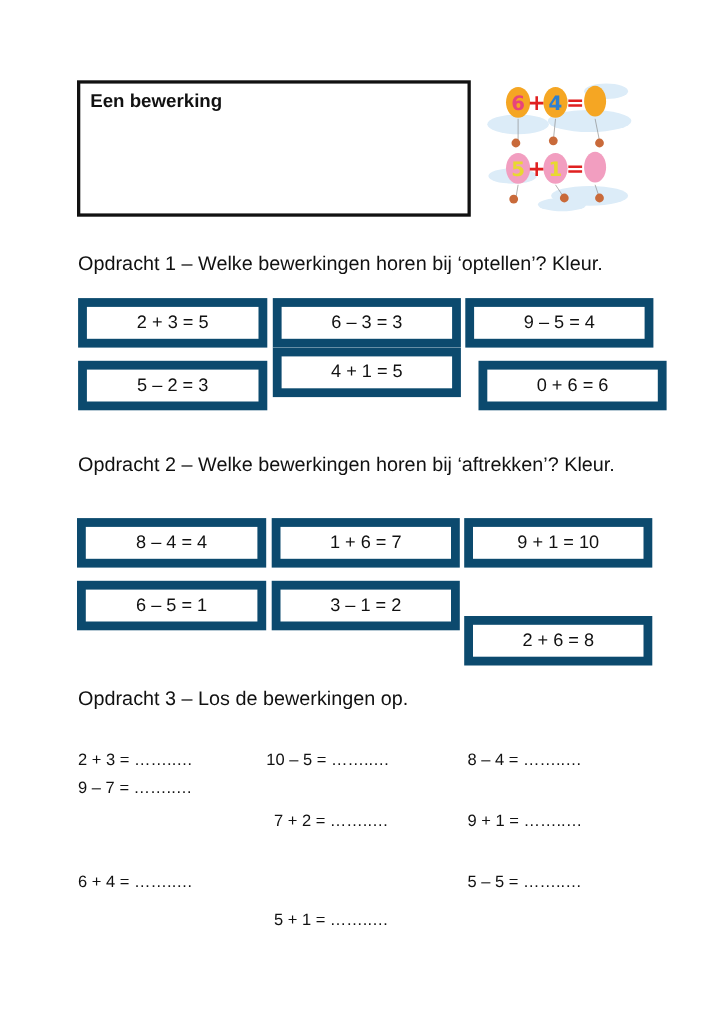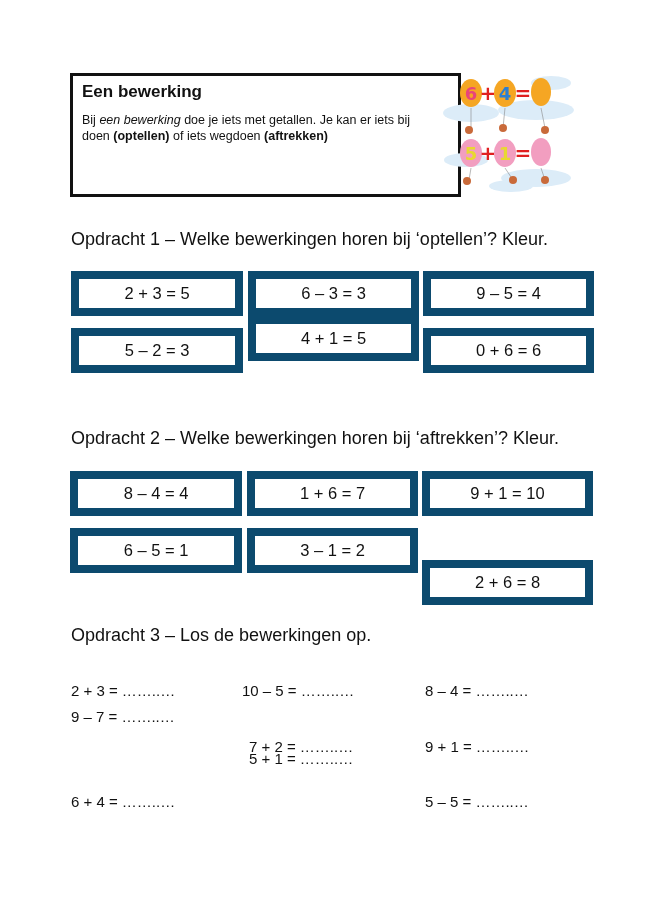--- a/index.html
+++ b/index.html
@@ -1,35 +1,34 @@
 <!DOCTYPE html>
 <html><head>
 <meta charset="utf-8">
 <style>
   html, body { margin: 0; padding: 0; background: #ffffff; }
   body { width: 648px; height: 923px; position: relative; overflow: hidden;
          font-family: "Liberation Sans", sans-serif; color: #111; }
   .info-box { position: absolute; left: 70px; top: 73px; width: 352px; height: 118px;
-              border: 3px solid #111; background: #fff; padding-left: 33px; }
+              border: 3px solid #111; background: #fff; }
   .info-title { position: absolute; left: 9px; top: 6px; font-size: 17px; font-weight: bold; }
   .info-text { position: absolute; left: 9px; top: 36px; width: 340px; font-size: 12.5px; line-height: 16px; }
   .info-text b { font-weight: bold; }
   .illus { position: absolute; left: 441px; top: 68px; width: 135px; height: 130px; }
   .q { position: absolute; left: 71px; font-size: 18px; }
   .eq-box { position: absolute; height: 29px; border: 8px solid #0c4a6e; background: #fff;
             display: flex; align-items: center; justify-content: center; font-size: 16.5px;
             box-sizing: content-box; }
   .fill { position: absolute; font-size: 15px; white-space: pre; }
 </style>
 </head>
 <body>
 
 <div class="info-box">
   <div class="info-title">Een bewerking</div>
-  <div class="info-text"><span>Bij </span><i>een bewerking</i><span> doe je iets met getallen. Je kan er iets bij doen </span><b>(optellen)</b><span> of iets wegdoen </span><b>(aftrekken)</b></div>
 </div>
 
 <div class="illus">
   <svg width="135" height="130" viewBox="0 0 135 130">
     <g fill="#dcecf8">
       <ellipse cx="30" cy="45" rx="28" ry="9"></ellipse>
         <ellipse cx="95" cy="42" rx="38" ry="10"></ellipse>
       <ellipse cx="110" cy="15" rx="20" ry="7"></ellipse>
         <ellipse cx="25" cy="92" rx="22" ry="7"></ellipse>
       <ellipse cx="95" cy="110" rx="35" ry="9"></ellipse>
@@ -67,32 +66,32 @@
       </g>
   </svg>
 </div>
 
 <div class="q" style="top:229px">Opdracht 1 – Welke bewerkingen horen bij ‘optellen’? Kleur.</div>
 <div class="eq-box" style="left:71px;top:271px;width:156px">2 + 3 = 5</div>
 <div class="eq-box" style="left:248px;top:271px;width:155px">6 – 3 = 3</div>
 <div class="eq-box" style="left:423px;top:271px;width:155px">9 – 5 = 4</div>
 <div class="eq-box" style="left:71px;top:328px;width:156px">5 – 2 = 3</div>
 <div class="eq-box" style="left:248px;top:316px;width:155px">4 + 1 = 5</div>
-<div class="eq-box" style="left:423px;top:328px;width:155px">0 + 6 = 6</div>
+<div class="eq-box" style="left:435px;top:328px;width:155px">0 + 6 = 6</div>
 
-<div class="q" style="top:428px">Opdracht 2 – Welke bewerkingen horen bij ‘aftrekken’? Kleur.</div>
+<div class="q" style="top:412px">Opdracht 2 – Welke bewerkingen horen bij ‘aftrekken’? Kleur.</div>
 <div class="eq-box" style="left:70px;top:471px;width:156px">8 – 4 = 4</div>
 <div class="eq-box" style="left:247px;top:471px;width:155px">1 + 6 = 7</div>
 <div class="eq-box" style="left:422px;top:471px;width:155px">9 + 1 = 10</div>
 <div class="eq-box" style="left:70px;top:528px;width:156px">6 – 5 = 1</div>
 <div class="eq-box" style="left:247px;top:528px;width:155px">3 – 1 = 2</div>
 <div class="eq-box" style="left:422px;top:560px;width:155px">2 + 6 = 8</div>
 
 <div class="q" style="top:625px">Opdracht 3 – Los de bewerkingen op.</div>
 <div class="fill" style="left:71px;top:682px">2 + 3 = ……..…</div>
 <div class="fill" style="left:242px;top:682px">10 – 5 = ……..…</div>
 <div class="fill" style="left:425px;top:682px">8 – 4 = ……..…</div>
 <div class="fill" style="left:71px;top:708px">9 – 7 = ……..…</div>
 <div class="fill" style="left:249px;top:738px">7 + 2 = ……..…</div>
 <div class="fill" style="left:425px;top:738px">9 + 1 = ……..…</div>
 <div class="fill" style="left:71px;top:793px">6 + 4 = ……..…</div>
-<div class="fill" style="left:249px;top:750px">5 + 1 = ……..…</div>
+<div class="fill" style="left:249px;top:828px">5 + 1 = ……..…</div>
 <div class="fill" style="left:425px;top:793px">5 – 5 = ……..…</div>
 
 </body></html>

